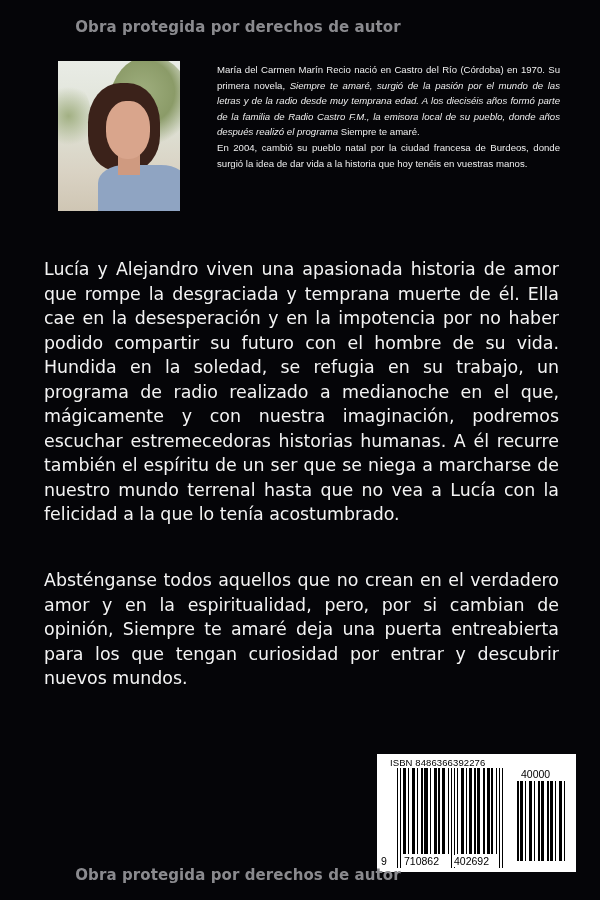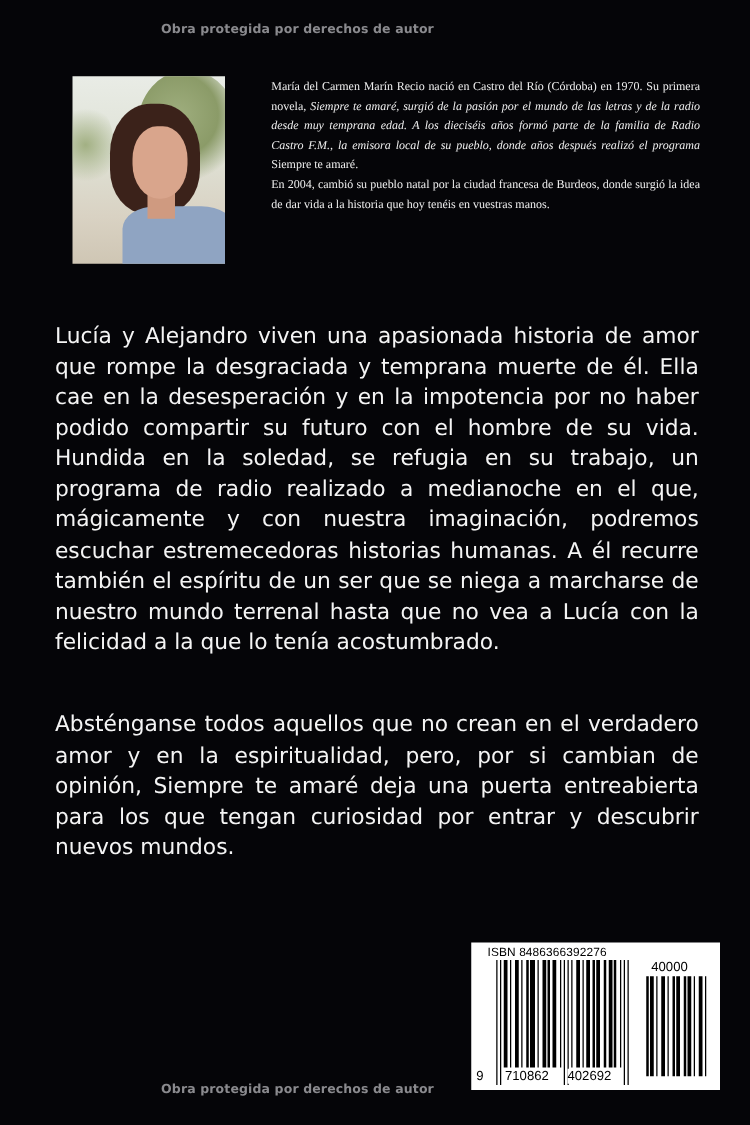--- a/index.html
+++ b/index.html
@@ -14,21 +14,21 @@
       overflow: hidden;
       background: #050508;
       color: #f2f2f2;
     }
     .watermark {
       position: absolute;
       left: 0;
       width: 476px;
       text-align: center;
       font-family: "DejaVu Sans", sans-serif;
-      font-size: 10px;
+      font-size: 15px;
       font-weight: bold;
       color: #8a8a8e;
       letter-spacing: 0.1px;
     }
     .watermark.top { top: 18px; }
     .watermark.bottom { top: 866px; z-index: 5; }
 
     .author-photo {
       position: absolute;
       left: 58px;
@@ -90,21 +90,21 @@
       height: 60px;
       border-radius: 30% 30% 0 0;
       background: #8fa4c2;
     }
 
     .author-bio {
       position: absolute;
       left: 217px;
       top: 62px;
       width: 343px;
-      font-family: Liberation Serif, serif;
+      font-family: Liberation Sans, sans-serif;
       font-size: 9.6px;
       line-height: 15.6px;
       color: #eeeeee;
       text-align: justify;
     }
     .author-bio p { margin: 0; }
     .author-bio em { font-style: italic; }
 
     .synopsis {
       position: absolute;

